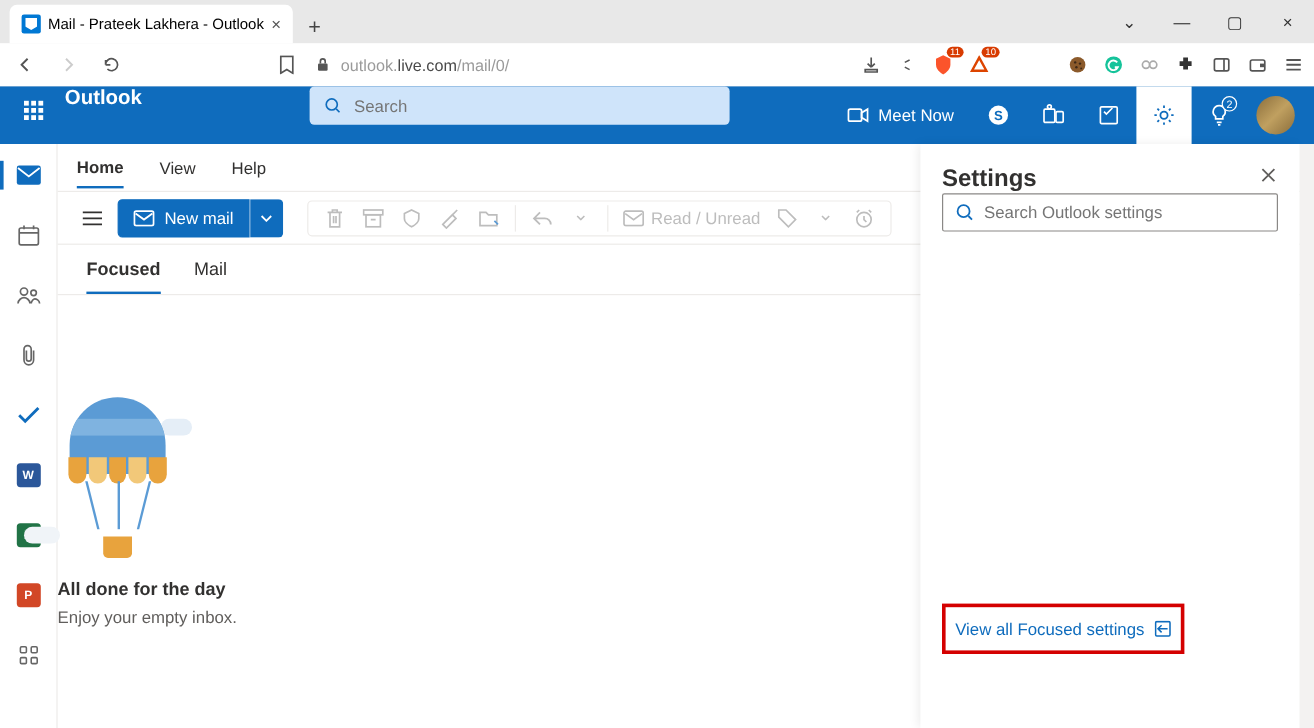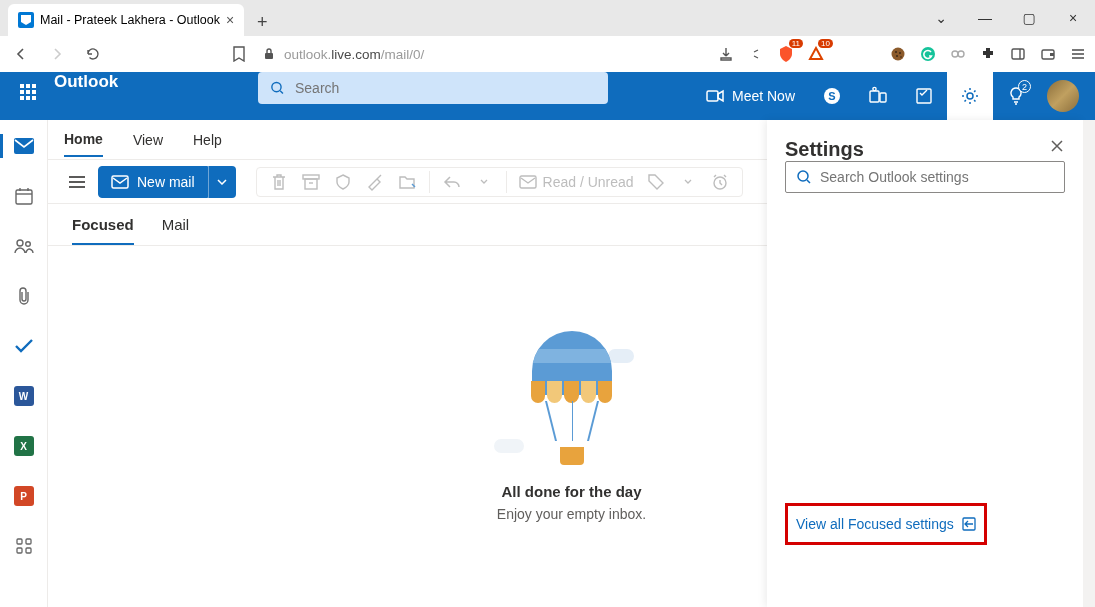--- a/index.html
+++ b/index.html
@@ -65,21 +65,21 @@
 .tb-group { display: flex; align-items: center; gap: 12px; padding: 0 12px; height: 30px; }
 .tb-group.boxed { border: 1px solid #edebe9; border-radius: 4px; margin-left: 14px; }
 .tb-icon { width: 20px; height: 20px; display: flex; align-items: center; justify-content: center; color: #bdbdbd; }
 .tb-sep { width: 1px; height: 22px; background: #edebe9; }
 .tb-text { color: #bdbdbd; font-size: 14px; display: flex; align-items: center; gap: 6px; }
 
 .mail-tabs { display: flex; gap: 28px; padding: 12px 24px 0; border-bottom: 1px solid #edebe9; font-size: 15px; }
 .mail-tabs .mtab { padding-bottom: 10px; color: #323130; }
 .mail-tabs .mtab.sel { font-weight: 600; border-bottom: 2px solid #0f6cbd; color: #323130; }
 
-.empty-state { flex: 1; display: flex; flex-direction: column; align-items: center; justify-content: center; gap: 6px; }
+.empty-state { flex: 1; display: flex; flex-direction: column; justify-content: center; gap: 6px; }
 .empty-title { font-weight: 600; color: #323130; font-size: 15px; }
 .empty-sub { color: #605e5c; font-size: 14px; }
 
 
 .balloon { width: 100px; height: 140px; position: relative; margin-bottom: 6px; }
 .envelope { position: absolute; top: 0; left: 10px; width: 80px; height: 64px; background: #5b9bd5; border-radius: 40px 40px 10px 10px; overflow: hidden; }
 .envelope::before { content: ""; position: absolute; top: 18px; left: 0; right: 0; height: 14px; background: #7fb3e0; }
 .scallops { position: absolute; top: 50px; left: 8px; width: 84px; height: 22px; display: flex; }
 .scallops span { flex: 1; background: #e8a33d; border-radius: 0 0 10px 10px; margin: 0 1px; }
 .scallops span:nth-child(even){ background:#f2c879; }

